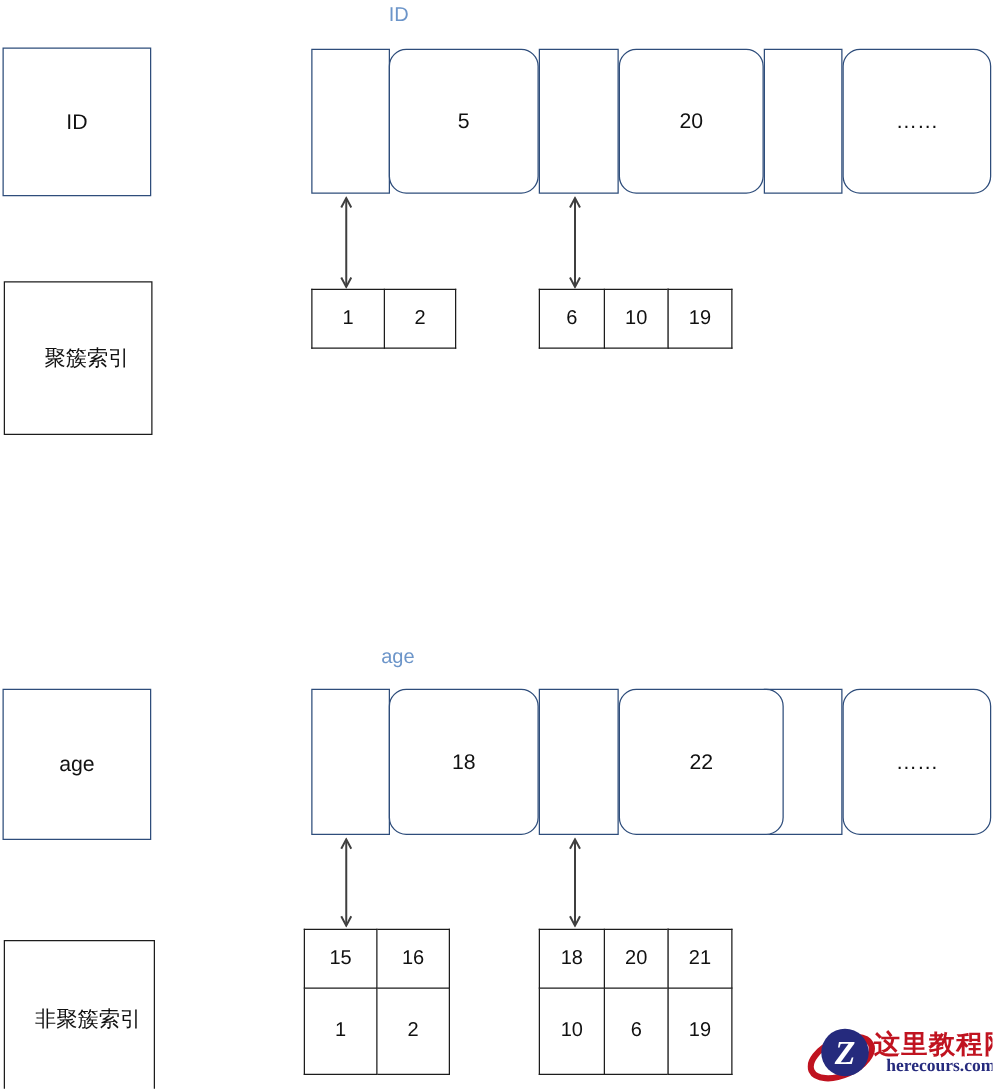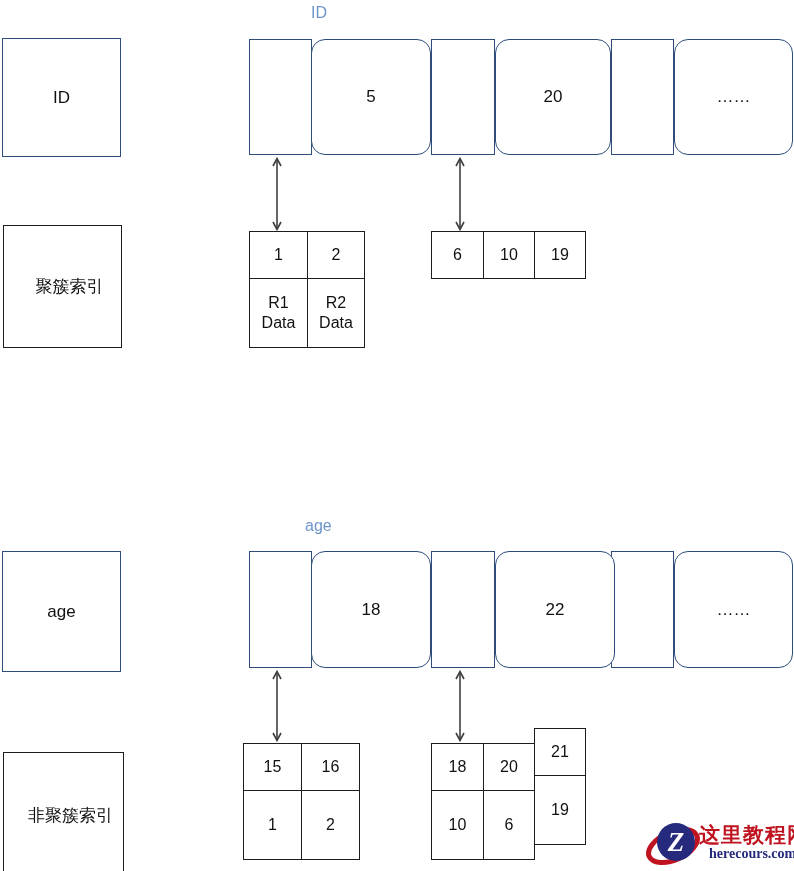--- a/index.html
+++ b/index.html
@@ -105,26 +105,20 @@
   <polyline points="3,9 7,1.5 11,9" fill="none" stroke="#3f3f3f" stroke-width="1.6"></polyline>
   <polyline points="3,65 7,72.5 11,65" fill="none" stroke="#3f3f3f" stroke-width="1.6"></polyline>
 </svg>
 
 <table class="dtable" style="left:249px; top:231px; width:113px">
   <tbody>
       <tr>
     <td class="k" style="width:57px">1</td>
     <td class="k" style="width:56px">2</td>
   </tr>
-  <tr>
-    <td class="v">R1
-Data</td>
-    <td class="v">R2
-Data</td>
-  </tr>
 </tbody>
   </table>
 
 <table class="dtable" style="left:431px; top:231px; width:101px">
   <tbody>
       <tr>
     <td class="k" style="width:51px">6</td>
     <td class="k" style="width:50px">10</td>
   </tr>
 </tbody>
@@ -145,21 +139,21 @@
 </div>
 
 <div class="big-box black-b" style="left:3px; top:752px; width:121px; height:126px">
   <span>非聚簇索引</span>
 </div>
 
 <div class="cell" style="left:249px; top:551px; width:63px; height:117px"></div>
 <div class="cell" style="left:431px; top:551px; width:64px; height:117px"></div>
 <div class="cell" style="left:611px; top:551px; width:63px; height:117px"></div>
 <div class="cell rounded" style="left:311px; top:551px; width:120px; height:117px">18</div>
-<div class="cell rounded" style="left:495px; top:551px; width:120px; height:117px">22</div>
+<div class="cell rounded" style="left:495px; top:551px; width:132px; height:117px">22</div>
 <div class="cell rounded" style="left:674px; top:551px; width:119px; height:117px">……</div>
 
 <svg class="arrow" style="left:270px; top:670px; height:72px" viewBox="0 0 14 72">
   <line x1="7" y1="3" x2="7" y2="69" stroke="#3f3f3f" stroke-width="1.6"></line>
   <polyline points="3,9 7,1.5 11,9" fill="none" stroke="#3f3f3f" stroke-width="1.6"></polyline>
   <polyline points="3,63 7,70.5 11,63" fill="none" stroke="#3f3f3f" stroke-width="1.6"></polyline>
 </svg>
 <svg class="arrow" style="left:453px; top:670px; height:72px" viewBox="0 0 14 72">
   <line x1="7" y1="3" x2="7" y2="69" stroke="#3f3f3f" stroke-width="1.6"></line>
   <polyline points="3,9 7,1.5 11,9" fill="none" stroke="#3f3f3f" stroke-width="1.6"></polyline>
@@ -185,21 +179,21 @@
     <td class="k" style="width:51px">18</td>
     <td class="k" style="width:50px">20</td>
   </tr>
   <tr>
     <td class="v">10</td>
     <td class="v">6</td>
   </tr>
 </tbody>
   </table>
 
-<table class="dtable" style="left:534px; top:728px; width:50px">
+<table class="dtable" style="left:534px; top:743px; width:50px">
   <tbody>
       <tr>
     <td class="k" style="width:50px">21</td>
   </tr>
   <tr>
     <td class="v">19</td>
   </tr>
 </tbody>
   </table>
 

